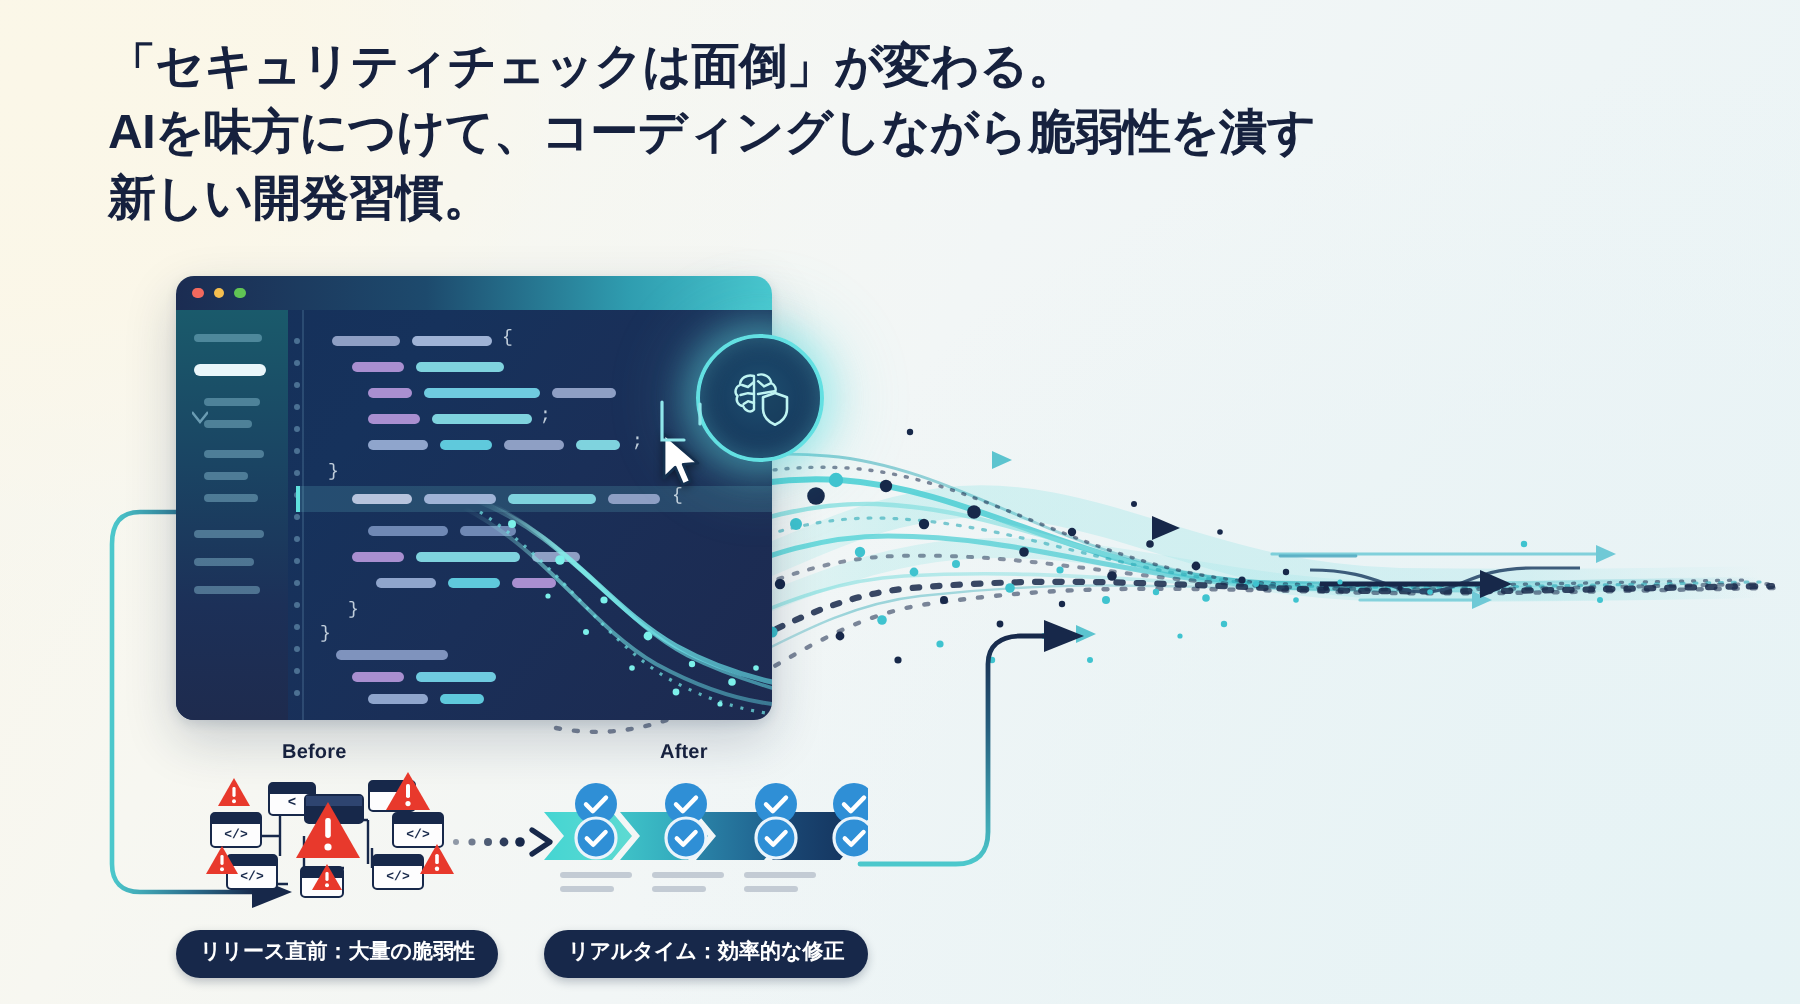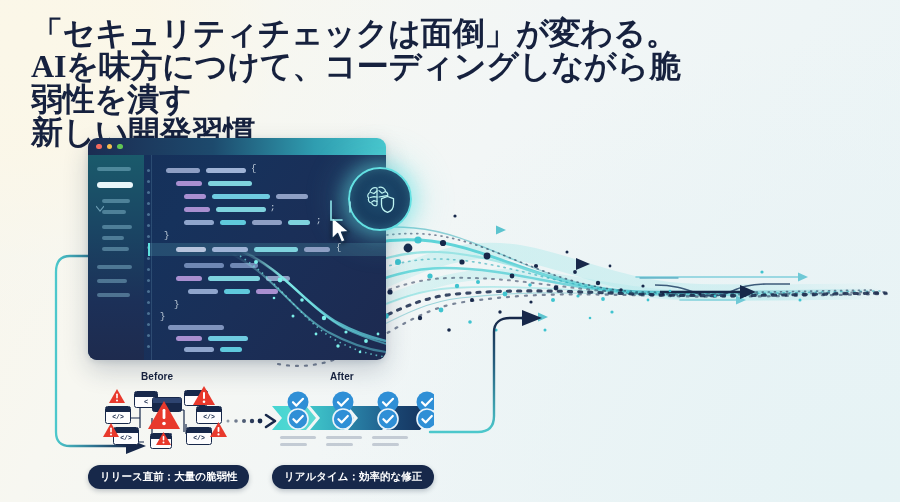--- a/index.html
+++ b/index.html
@@ -12,23 +12,23 @@
   #stage{
     position:relative;width:900px;height:502px;overflow:hidden;
     background:
       radial-gradient(ellipse 520px 420px at 2% 8%, #fbf7e8 0%, rgba(251,247,232,0.85) 26%, rgba(246,247,240,0.35) 52%, rgba(240,246,246,0) 76%),
       radial-gradient(ellipse 700px 560px at 97% 96%, #e6f3f5 0%, rgba(232,243,245,0.6) 45%, rgba(240,247,248,0) 80%),
       linear-gradient(118deg,#faf6e9 0%,#f7f7f1 24%,#f2f6f6 48%,#eef5f6 70%,#e9f3f5 100%);
   }
 
   
   .headline{
-    position:absolute;left:31px;top:17px;width:660px;
-    color:#16213e;font-weight:700;font-size:32px;line-height:33px;
-    letter-spacing:-0.2px;white-space:pre-line;font-family:Liberation Serif, serif;
+    position:absolute;left:54px;top:17px;width:660px;
+    color:#16213e;font-weight:700;font-size:24px;line-height:33px;
+    letter-spacing:-0.2px;white-space:pre-line;
   }
 
   
   svg.layer{position:absolute;left:0;top:0;width:900px;height:502px;overflow:visible;}
 
   
   .editor{
     position:absolute;left:88px;top:138px;width:298px;height:222px;
     border-radius:9px;overflow:hidden;
     box-shadow:0 10px 26px rgba(18,40,70,.20), 0 2px 6px rgba(18,40,70,.12);

